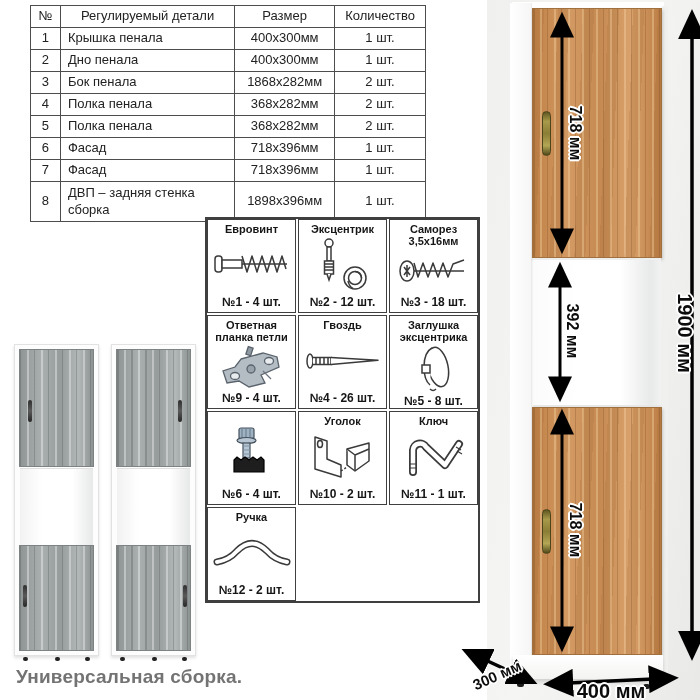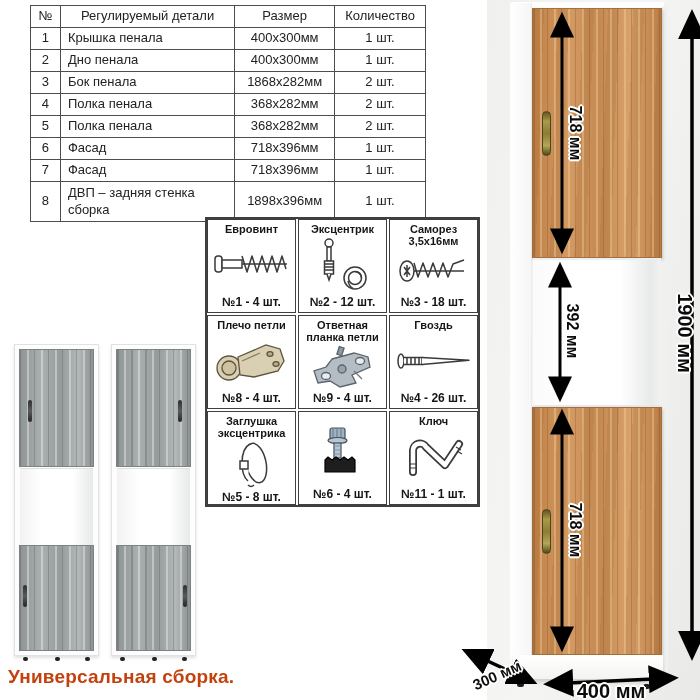--- a/index.html
+++ b/index.html
@@ -59,22 +59,22 @@
   .mini-handle{
     position:absolute;width:4px;height:22px;border-radius:2px;
     background:linear-gradient(180deg,#2f2f2f,#5a5a5a 50%,#262626);
   }
   .mini.a .mini-handle{left:8px;} .mini.b .mini-handle{right:8px;}
   .mini-handle.h1{top:50px;} .mini-handle.h2{top:240px;}
   .mini-foot{position:absolute;bottom:-6px;width:5px;height:4px;background:#222;border-radius:2px;}
   .mini-foot.f1{left:8px;} .mini-foot.f2{left:40px;} .mini-foot.f3{right:8px;}
   
   .caption{
-    position:absolute;left:8px;top:666px;font-size:19px;font-weight:bold;
-    letter-spacing:.2px;color:#c2410c;text-align:center;
+    position:absolute;left:16px;top:666px;font-size:19px;font-weight:bold;
+    letter-spacing:.2px;color:#737373;text-align:center;
   }
   
   .photo{
     position:absolute;left:487px;top:0;width:213px;height:700px;
     background:linear-gradient(100deg,#f0f0ef 0%,#f5f5f4 45%,#e9e9e8 100%);
   }
   .photo *{position:absolute;box-sizing:border-box;}
   .cab-top{left:25px;top:2px;width:152px;height:7px;background:#fff;border-bottom:1px solid #e2e2e2;}
   .cab-left{left:23px;top:3px;width:22px;height:678px;background:linear-gradient(90deg,#ffffff,#f6f6f6);border-right:1px solid #ebebeb;}
   .cab-right{left:175px;top:6px;width:6px;height:672px;background:#f0f0ef;}
@@ -223,34 +223,20 @@
         <ellipse cx="10" cy="17" rx="7" ry="10" fill="#fff"></ellipse>
         <path d="M7 13 l6 8 M13 13 l-6 8 M10 11 v12"></path>
         <path d="M17 17 h40 l10 0"></path>
         <path d="M17 9 l4 14 5 -14 5 14 5 -14 5 14 5 -14 5 14 5 -13 l11 -4" stroke-linejoin="round"></path>
       </svg>
     </div>
     <div class="hw-count">№3 - 18 шт.</div>
   </div>
 
 
-  <div class="hw-cell">
-    <div class="hw-title">Плечо петли</div>
-    <div class="hw-icon">
-      <svg width="76" height="48" viewBox="0 0 76 48" fill="#d9cfb2" stroke="#5c543d" stroke-width="1.3">
-        <circle cx="15" cy="31" r="12"></circle>
-        <circle cx="15" cy="31" r="7" fill="#cec2a0"></circle>
-        <path d="M24 20 L52 8 L66 12 L70 24 L64 34 L40 40 L26 38 Z" fill="#d9cfb2"></path>
-        <ellipse cx="56" cy="17" rx="3" ry="2.4" fill="#b8ab87"></ellipse>
-        <ellipse cx="62" cy="27" rx="3" ry="2.4" fill="#b8ab87"></ellipse>
-        <path d="M28 24 L46 16" stroke="#8b8165"></path>
-      </svg>
-    </div>
-    <div class="hw-count">№8 - 4 шт.</div>
-  </div>
 
   <div class="hw-cell">
     <div class="hw-title">Ответная планка петли</div>
     <div class="hw-icon">
       <svg width="66" height="44" viewBox="0 0 66 44" fill="#b4bdc4" stroke="#5a636c" stroke-width="1.3">
         <path d="M22 14 L44 8 L58 12 L60 22 L42 30 L46 38 L30 42 L20 36 L8 38 L4 26 L16 22 Z"></path>
         <ellipse cx="50" cy="16" rx="4.5" ry="3.5" fill="#e8ecef"></ellipse>
         <ellipse cx="16" cy="31" rx="4.5" ry="3.5" fill="#e8ecef"></ellipse>
         <circle cx="32" cy="24" r="4" fill="#98a2ab"></circle>
         <rect x="28" y="2" width="5" height="8" fill="#8f99a2" transform="rotate(18 30 6)"></rect>
@@ -293,34 +279,57 @@
         <path d="M13 2 v11 M17 2 v11 M21 2 v11" stroke="#6e8294"></path>
         <ellipse cx="17.5" cy="14.5" rx="9.5" ry="3" fill="#b7c6d2"></ellipse>
         <rect x="14" y="17" width="7" height="15" fill="#b7c6d2"></rect>
         <path d="M14 20 h7 M14 24 h7 M14 28 h7" stroke="#7f93a5"></path>
         <path d="M5 34 l3 -3 4 3 4 -3 4 3 4 -3 4 3 4 -3 3 3 v12 h-30 Z" fill="#1e1e1e" stroke="#000"></path>
       </svg>
     </div>
     <div class="hw-count">№6 - 4 шт.</div>
   </div>
 
+  <div class="hw-cell">
+    <div class="hw-title">Уголок</div>
+    <div class="hw-icon">
+      <svg width="72" height="52" viewBox="0 0 72 52" fill="#fff" stroke="#3a3a3a" stroke-width="1.5">
+        <path d="M8 6 L20 10 L20 28 L34 34 L34 46 L8 38 Z" stroke-linejoin="round"></path>
+        <ellipse cx="13" cy="13" rx="2.5" ry="3.5" fill="#fff"></ellipse>
+        <path d="M40 18 L62 12 L62 30 L48 40 L40 34 Z" stroke-linejoin="round"></path>
+        <path d="M40 18 L48 24 L48 40 M48 24 L62 18"></path>
+        <path d="M34 40 l6 -4" stroke-dasharray="2 2"></path>
+      </svg>
+    </div>
+    <div class="hw-count">№10 - 2 шт.</div>
+  </div>
 
   <div class="hw-cell">
     <div class="hw-icon-spacer"></div>
     <div class="hw-title">Ключ</div>
     <div class="hw-icon">
       <svg width="66" height="46" viewBox="0 0 66 46" fill="none">
         <path d="M12 38 L12 16 A7 7 0 0 1 25 13 L44 31 L58 10" stroke="#3a3a3a" stroke-width="8" stroke-linecap="round" stroke-linejoin="round"></path>
         <path d="M12 38 L12 16 A7 7 0 0 1 25 13 L44 31 L58 10" stroke="#fff" stroke-width="4.5" stroke-linecap="round" stroke-linejoin="round"></path>
         <path d="M9 34 h6 M9 30 h6 M55 13 l5 3 M56 17 l5 3" stroke="#3a3a3a" stroke-width="1.2"></path>
       </svg>
     </div>
     <div class="hw-count">№11 - 1 шт.</div>
   </div>
 
+  <div class="hw-cell">
+    <div class="hw-title">Ручка</div>
+    <div class="hw-icon">
+      <svg width="78" height="30" viewBox="0 0 78 30" fill="none">
+        <path d="M4 24 Q16 22 24 13 Q39 -2 54 13 Q62 22 74 24" stroke="#3a3a3a" stroke-width="7" stroke-linecap="round"></path>
+        <path d="M4 24 Q16 22 24 13 Q39 -2 54 13 Q62 22 74 24" stroke="#fff" stroke-width="4" stroke-linecap="round"></path>
+      </svg>
+    </div>
+    <div class="hw-count">№12 - 2 шт.</div>
+  </div>
 </div>
 
 <div class="minis">
   <div class="mini a">
     <div class="gray-door top">
         <div class="mini-handle h1"></div>
       </div>
     <div class="mini-niche"></div>
     <div class="gray-door bottom"></div>
     <div class="mini-handle h2"></div>

